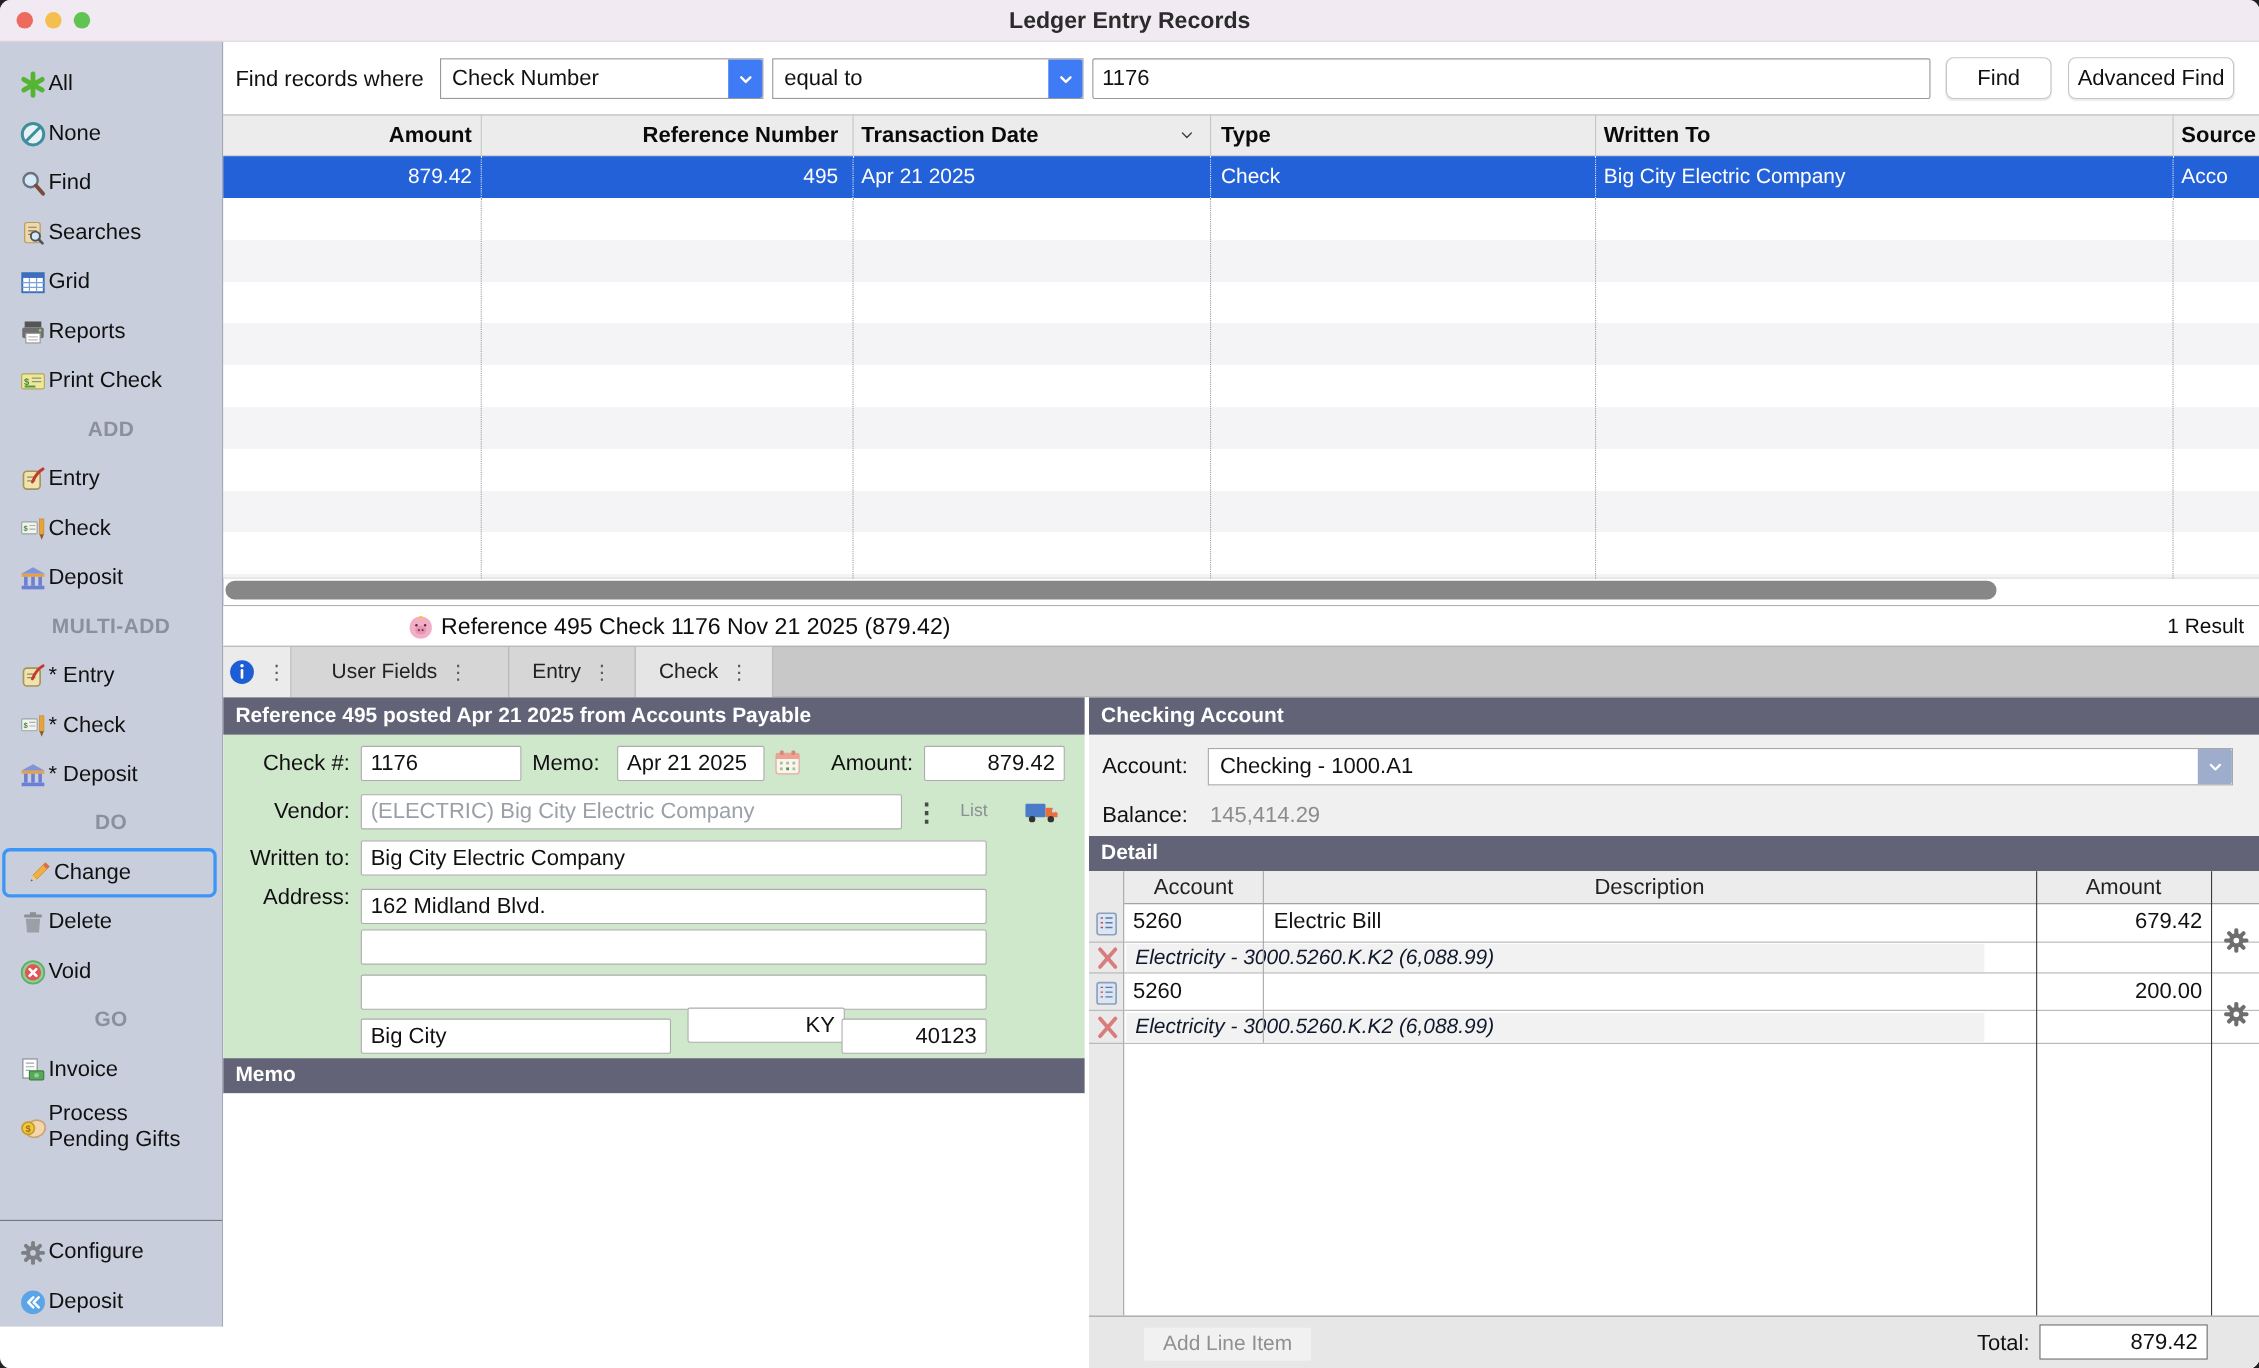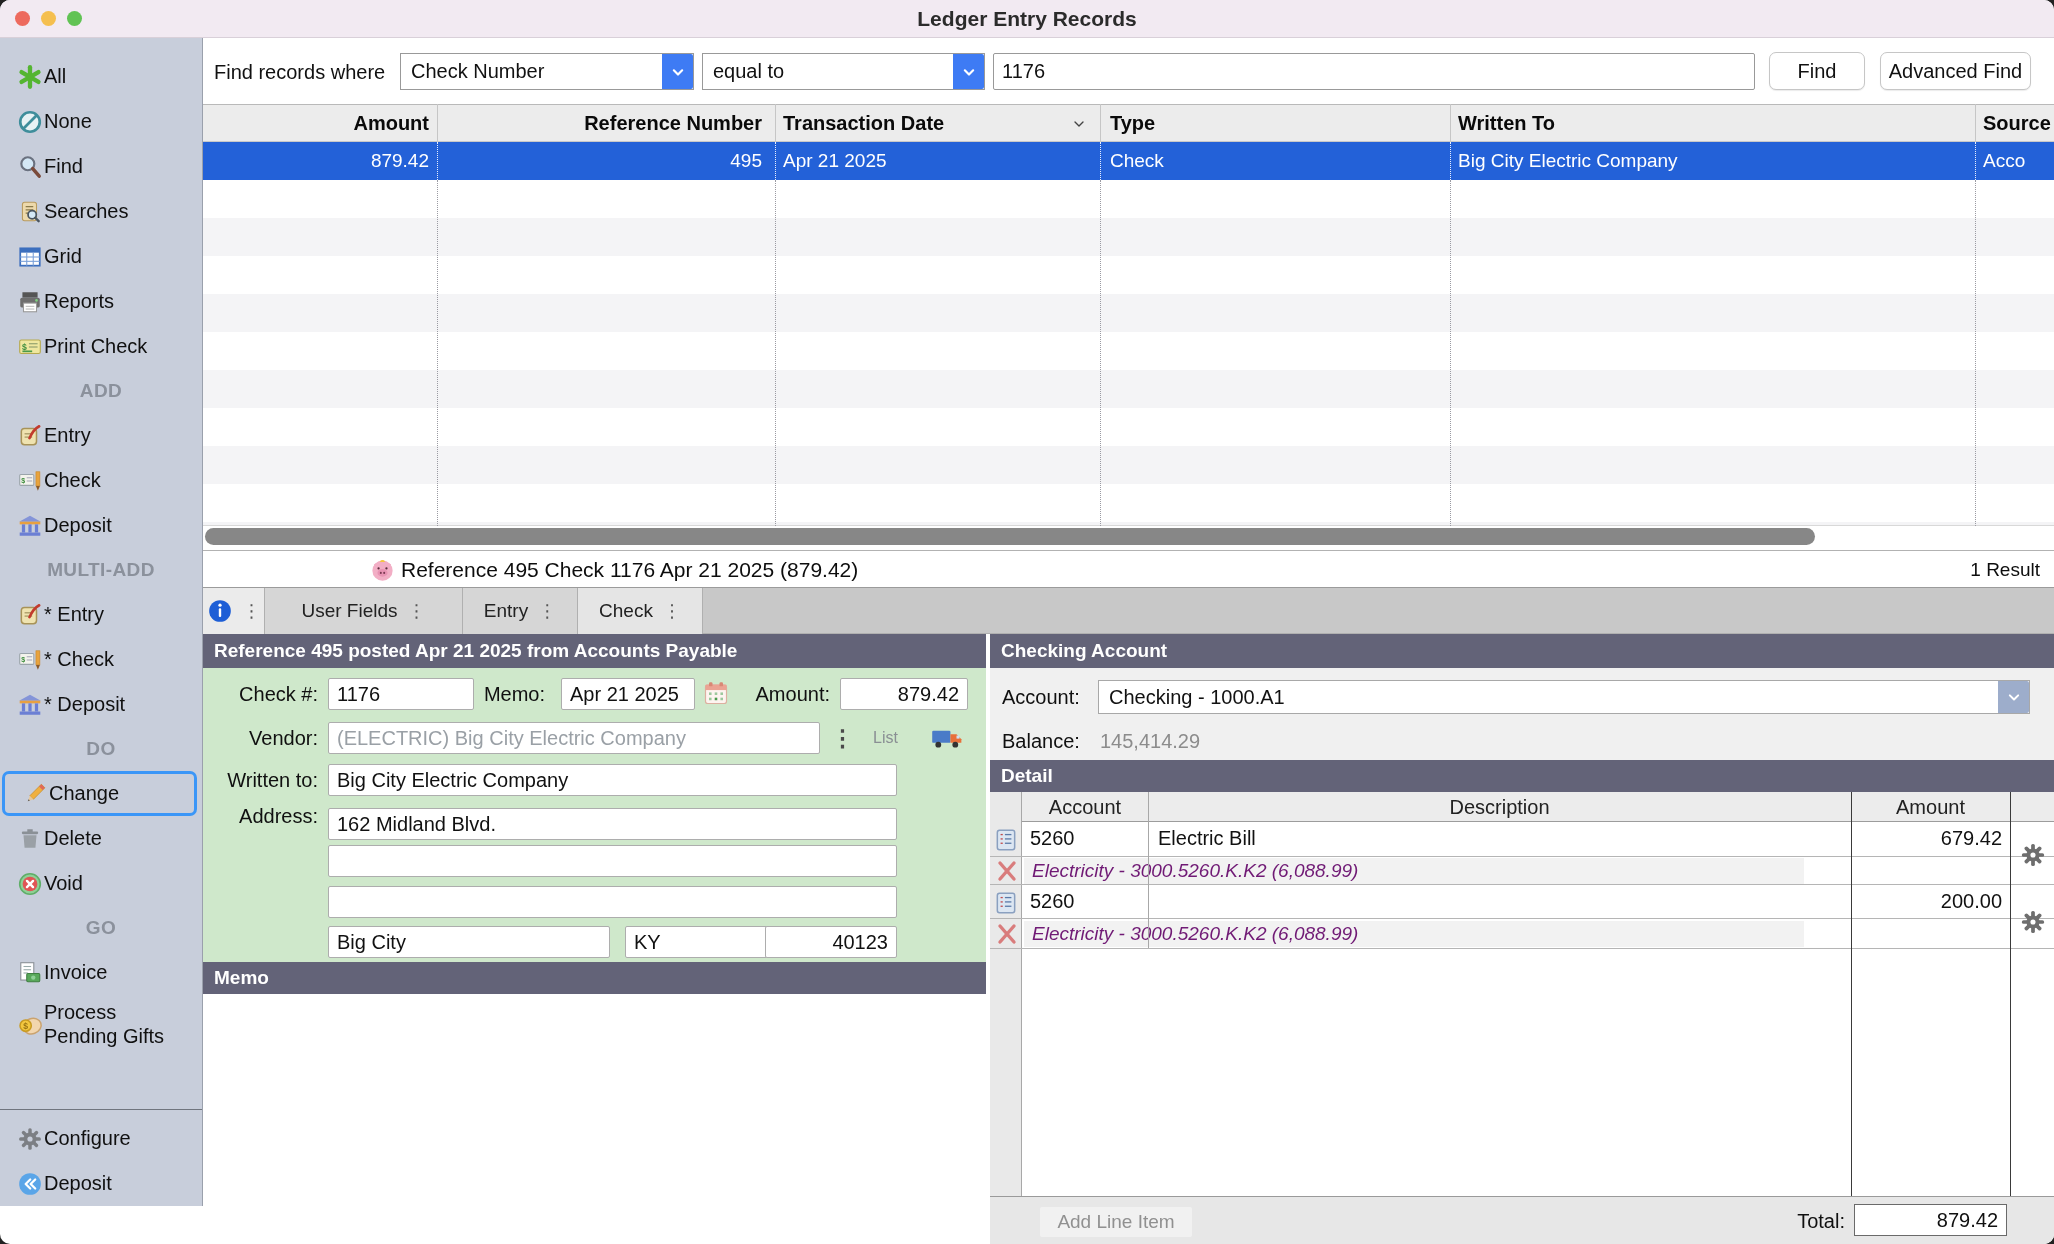--- a/index.html
+++ b/index.html
@@ -57,21 +57,21 @@
   .phdr{position:absolute;height:34px;background:#636378;color:#fff;font-weight:bold;font-size:19px;line-height:34px;padding-left:11px}
   #greenpanel{position:absolute;left:203px;top:668px;width:783px;height:294px;background:#cfe8cb}
   .glb{position:absolute;height:32px;line-height:32px;font-size:20px;color:#101010;text-align:right;white-space:nowrap}
   .gray{color:#9aa0a6}
   #rightgray{position:absolute;left:990px;top:668px;width:1064px;height:92px;background:#f0f0f0}
   .rlb{position:absolute;height:34px;line-height:34px;font-size:20px;color:#101010;white-space:nowrap}
 
   
   .dhc{position:absolute;top:792px;height:30px;line-height:30px;text-align:center;font-size:20px;color:#222}
   .dcell{position:absolute;font-size:20px;color:#111;line-height:33px;white-space:nowrap}
-  .alloc{font-style:italic;color:#701a75;font-size:19px;line-height:27px}
+  .alloc{font-style:italic;color:#0f172a;font-size:19px;line-height:27px}
   .hline{position:absolute;left:990px;width:1064px;border-top:1px solid #b5b5b5}
   #dfooter{left:990px;top:1196px;width:1064px;height:48px;background:#e7e7e7;border-top:1px solid #9a9a9a}
 </style>
 </head>
 <body>
 
 <div id="win">
 
   <div class="a" id="titlebar">
     <div class="a tdot" style="left:15px;background:#ed6a5e"></div>
@@ -413,21 +413,21 @@
           <polygon points="4.5,7.5 9,5 6,10.5" fill="#e893b3"></polygon>
           <polygon points="19.5,7.5 15,5 18,10.5" fill="#e893b3"></polygon>
           <circle cx="12" cy="13" r="9" fill="#f2aec5"></circle>
           <path d="M9.5 4.8 Q12 2.2 14.5 4.8 Q12 6 9.5 4.8" fill="#f3c73f"></path>
           <circle cx="8.5" cy="11" r="1" fill="#5a2a3a"></circle>
           <circle cx="15.5" cy="11" r="1" fill="#5a2a3a"></circle>
           <ellipse cx="12" cy="15" rx="4.5" ry="3.4" fill="#e893b3"></ellipse>
           <circle cx="10.5" cy="15" r="0.9" fill="#7a3a52"></circle>
           <circle cx="13.5" cy="15" r="0.9" fill="#7a3a52"></circle>
         </svg></span>
-    <span class="a" style="left:198px;line-height:37px;font-size:21px;color:#0d0d0d">Reference 495 Check 1176 Apr 21 2025 (879.42)</span>
+    <span class="a" style="left:198px;line-height:37px;font-size:21px;color:#0d0d0d">Reference 495 Check 1176 Nov 21 2025 (879.42)</span>
     <span class="a" style="right:14px;line-height:37px;font-size:19px;color:#0d0d0d">1 Result</span>
   </div>
 
   <div class="a" id="tabbar">
     <div class="tab" style="left:0;width:62px;background:#ebebeb">
       <span style="display:flex">
           <svg width="26" height="26" viewBox="0 0 24 24">
             <circle cx="12" cy="12" r="10" fill="#1d5ed6"></circle>
             <rect x="10.9" y="9.5" width="2.2" height="8" rx="1" fill="#fff"></rect>
             <circle cx="12" cy="6.6" r="1.5" fill="#fff"></circle>
@@ -491,21 +491,21 @@
 
     <span class="glb" style="left:0;width:115px;top:96px">Written to:</span>
     <input class="fld" style="left: 125px; top: 96px; width: 569px;" value="Big City Electric Company">
 
     <span class="glb" style="left:0;width:115px;top:132px">Address:</span>
     <input class="fld" style="left: 125px; top: 140px; width: 569px;" value="162 Midland Blvd.">
     <input class="fld" style="left: 125px; top: 177px; width: 569px;">
     <input class="fld" style="left: 125px; top: 218px; width: 569px;">
 
     <input class="fld" style="left: 125px; top: 258px; width: 282px;" value="Big City">
-    <input class="fld" style="left: 422px; top: 258px; width: 143px;" value="KY">
+    <input class="fld" style="left: 422px; top: 248px; width: 143px; text-align: right;" value="KY">
     <input class="fld" style="left: 562px; top: 258px; width: 132px; text-align: right;" value="40123">
   </div>
 
   <div class="phdr" style="left:203px;top:962px;width:783px;height:32px;line-height:32px"><span>Memo</span></div>
   <div class="a" style="left:203px;top:994px;width:783px;height:250px;background:#fff"></div>
 
   <div id="rightgray">
     <span class="rlb" style="left:12px;top:12px">Account:</span>
     <div class="a dd" style="left:108px;top:12px;width:932px;height:34px;border-color:#a8a8a8">
       <span class="ddtext" style="line-height:32px">Checking - 1000.A1</span>

